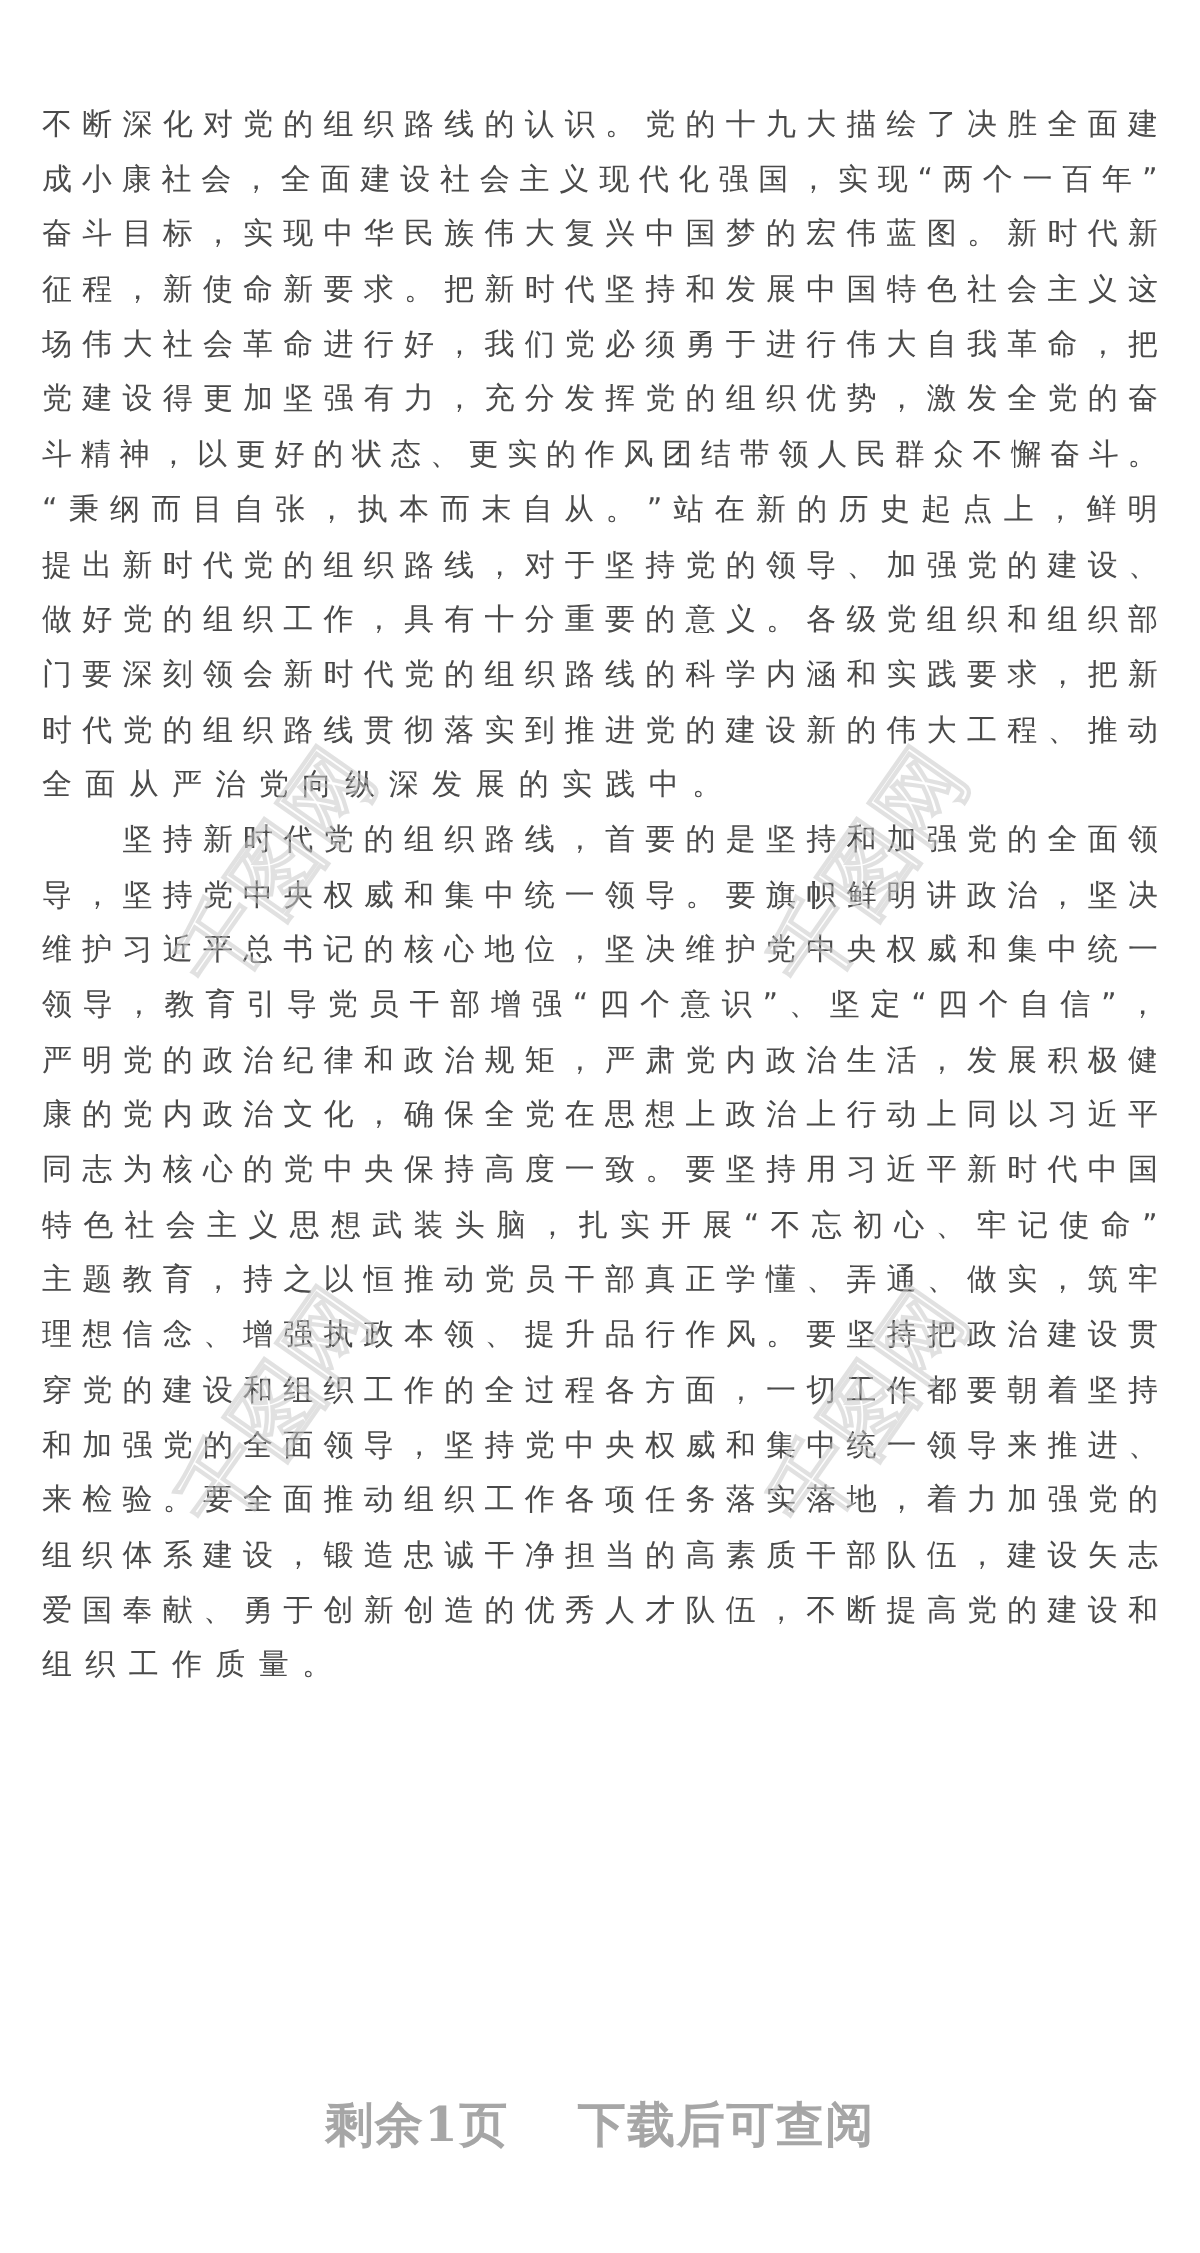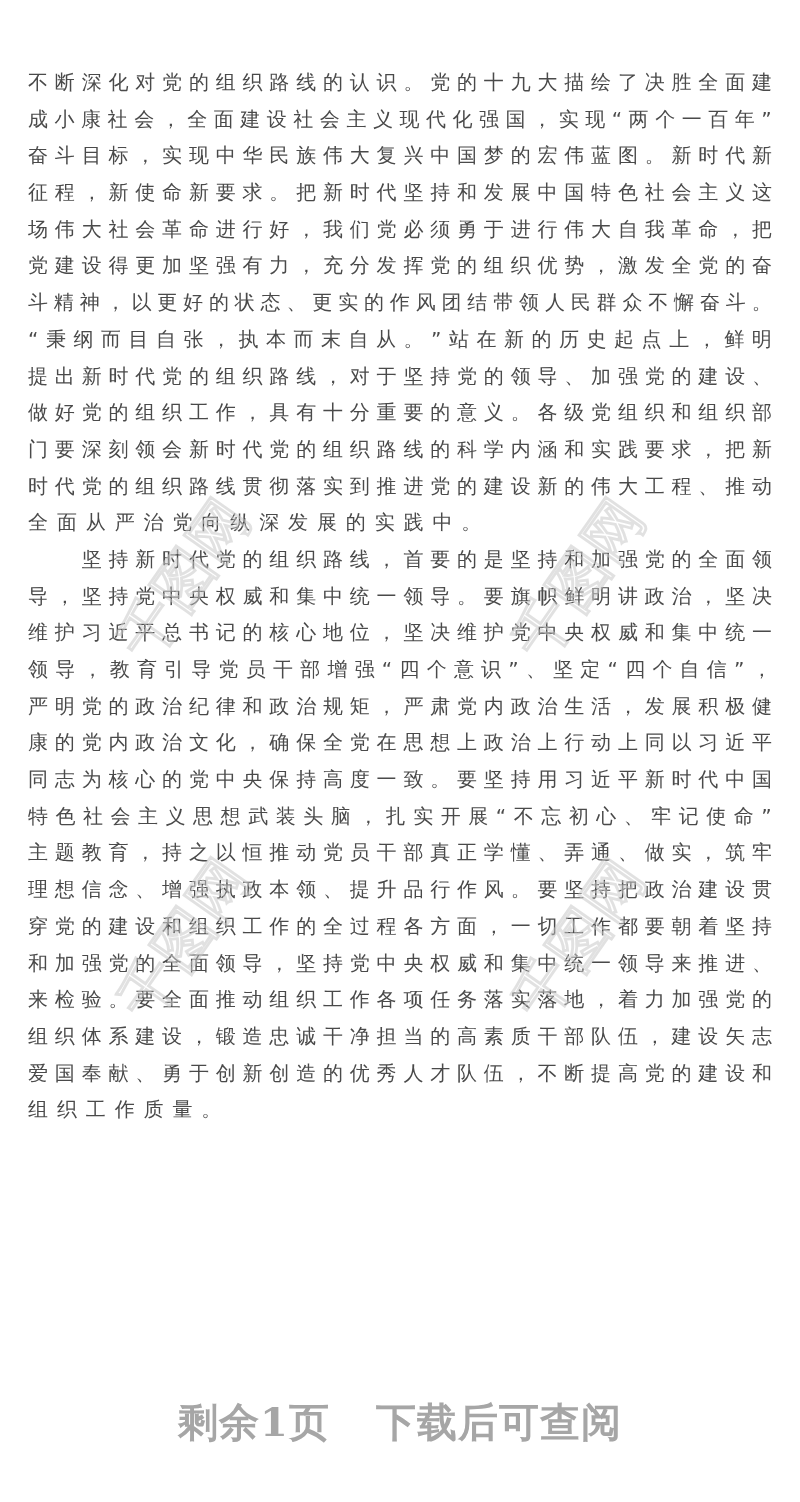--- a/index.html
+++ b/index.html
@@ -59,21 +59,21 @@
       white-space: nowrap;
     }
     .footer-banner {
       position: absolute;
       left: 0;
       top: 1395px;
       width: 800px;
       text-align: center;
       font-family: "DejaVu Serif", "Liberation Serif", serif;
       font-weight: bold;
-      font-size: 40px;
+      font-size: 32px;
       color: #a6a6a6;
       letter-spacing: 1px;
     }
     .footer-banner .gap {
       display: inline-block;
       width: 46px;
     }
   </style>
 </head>
 <body>

